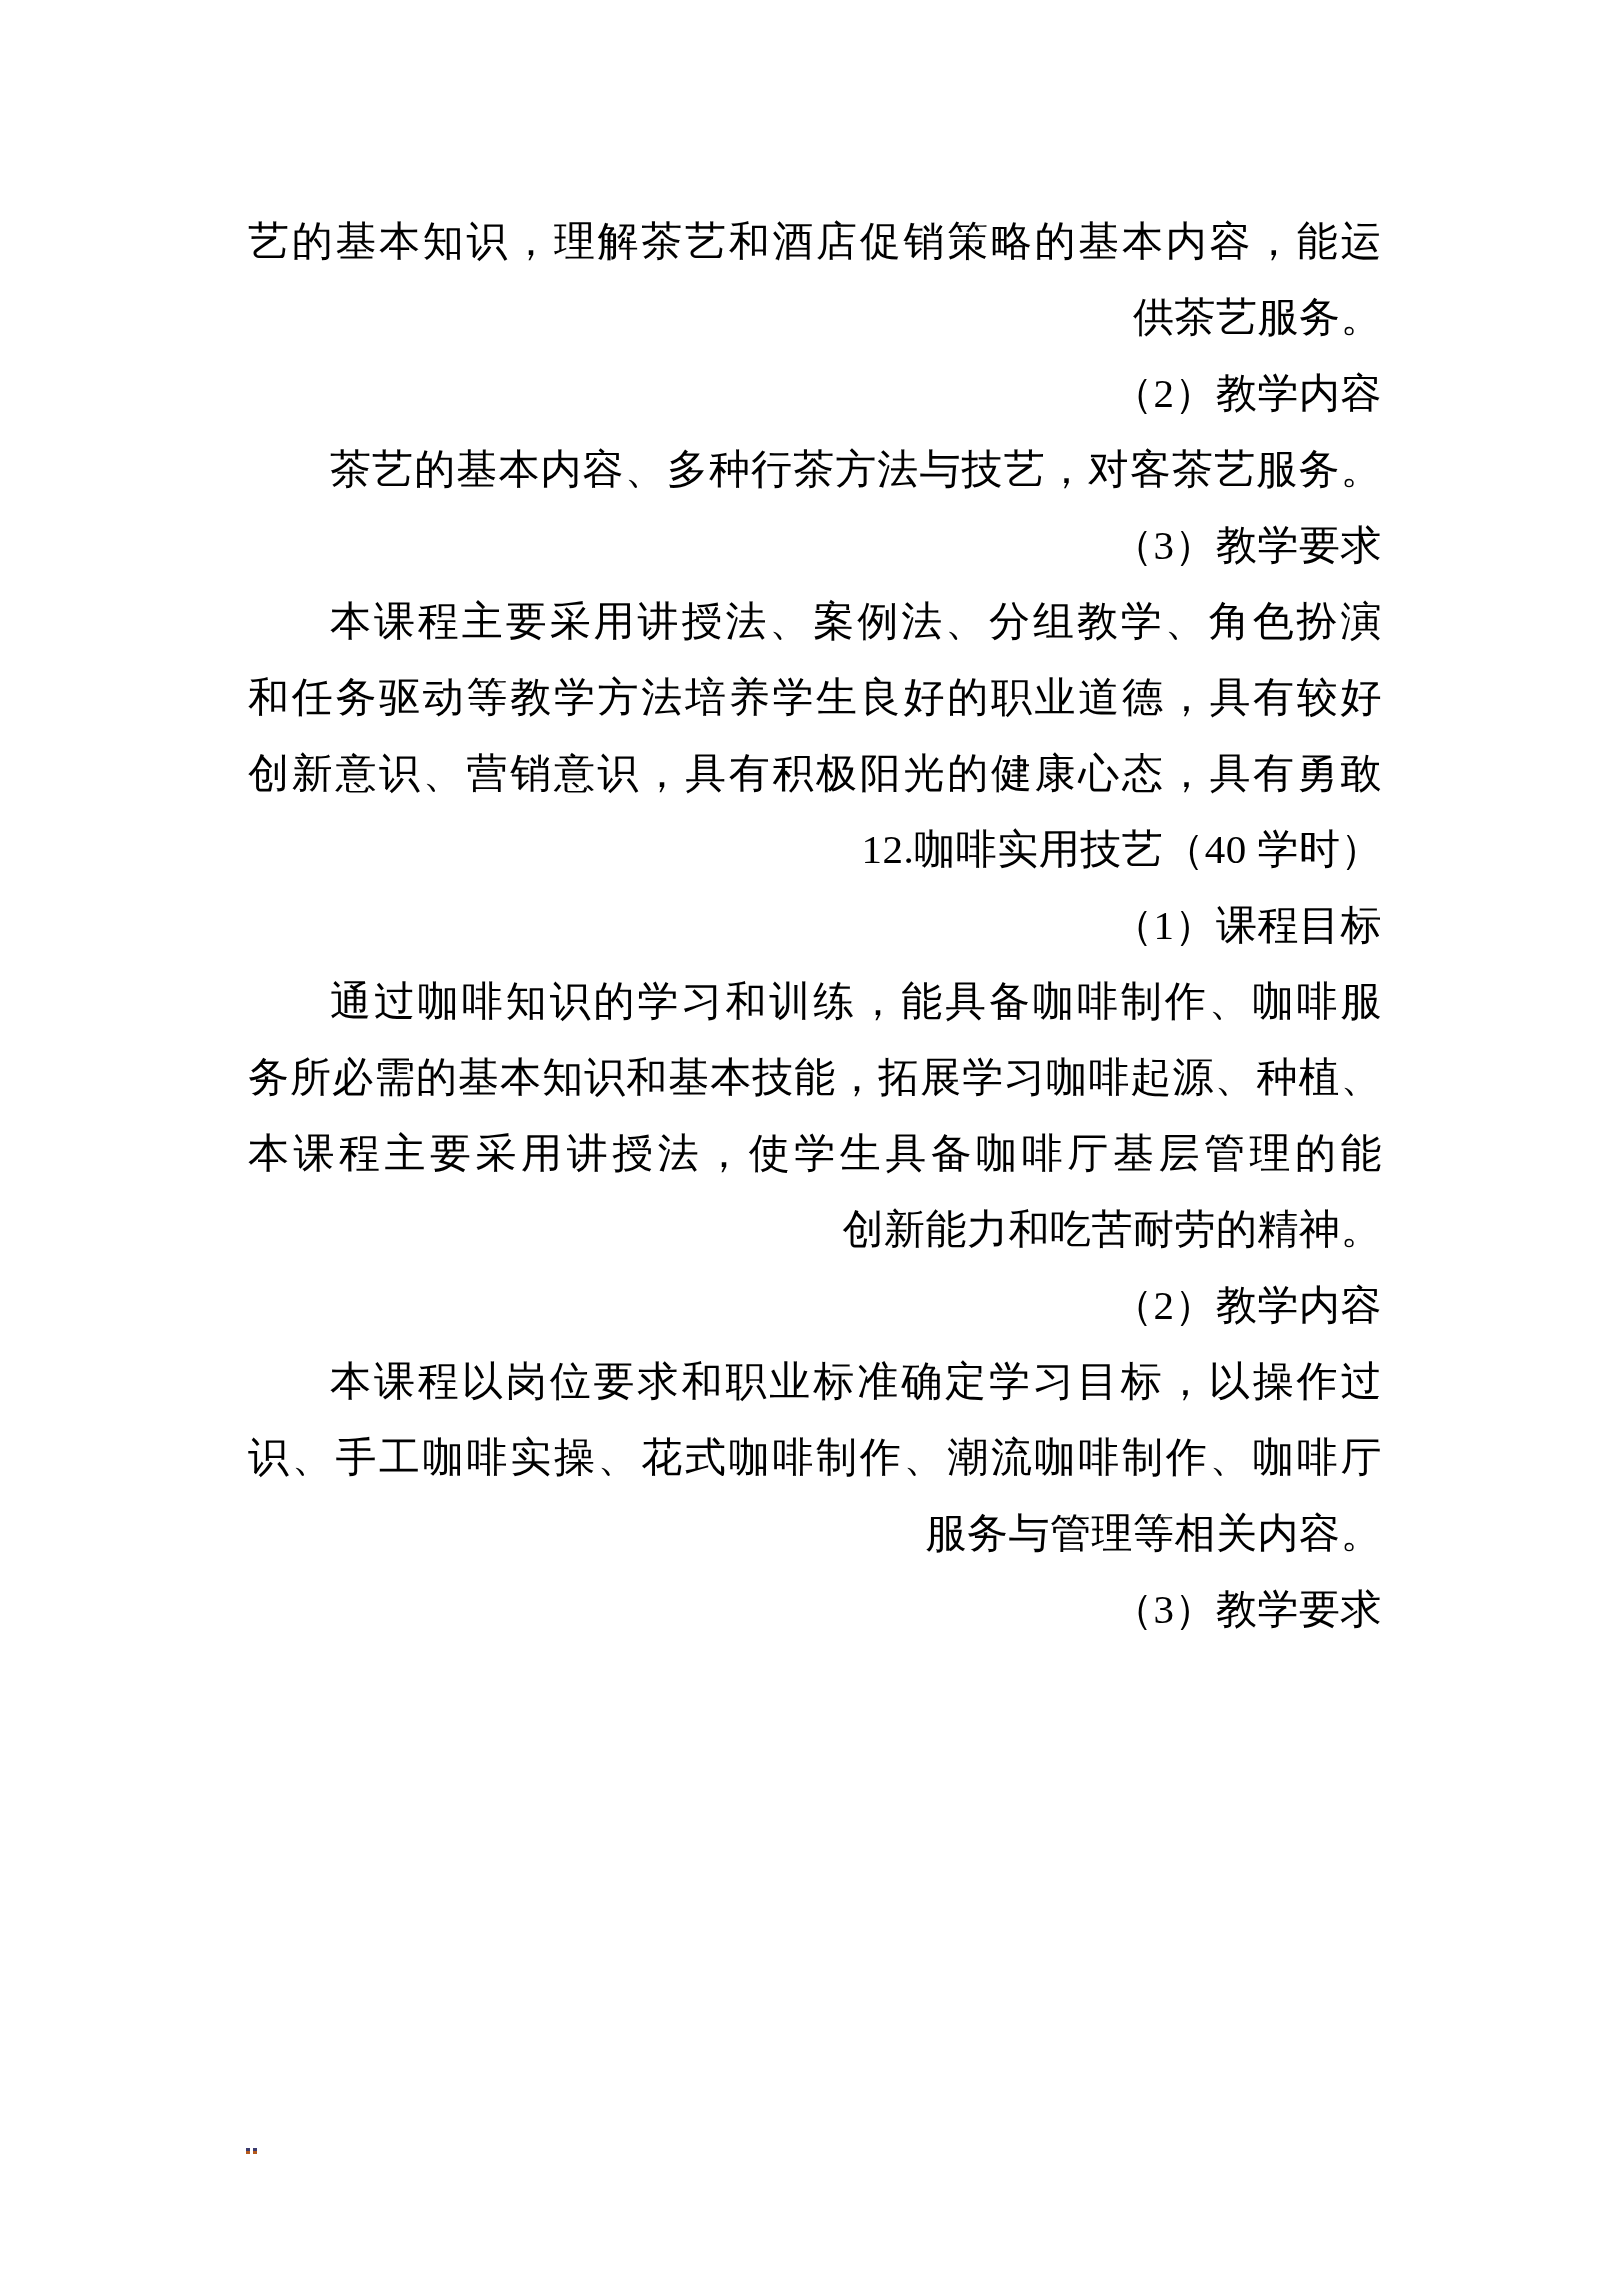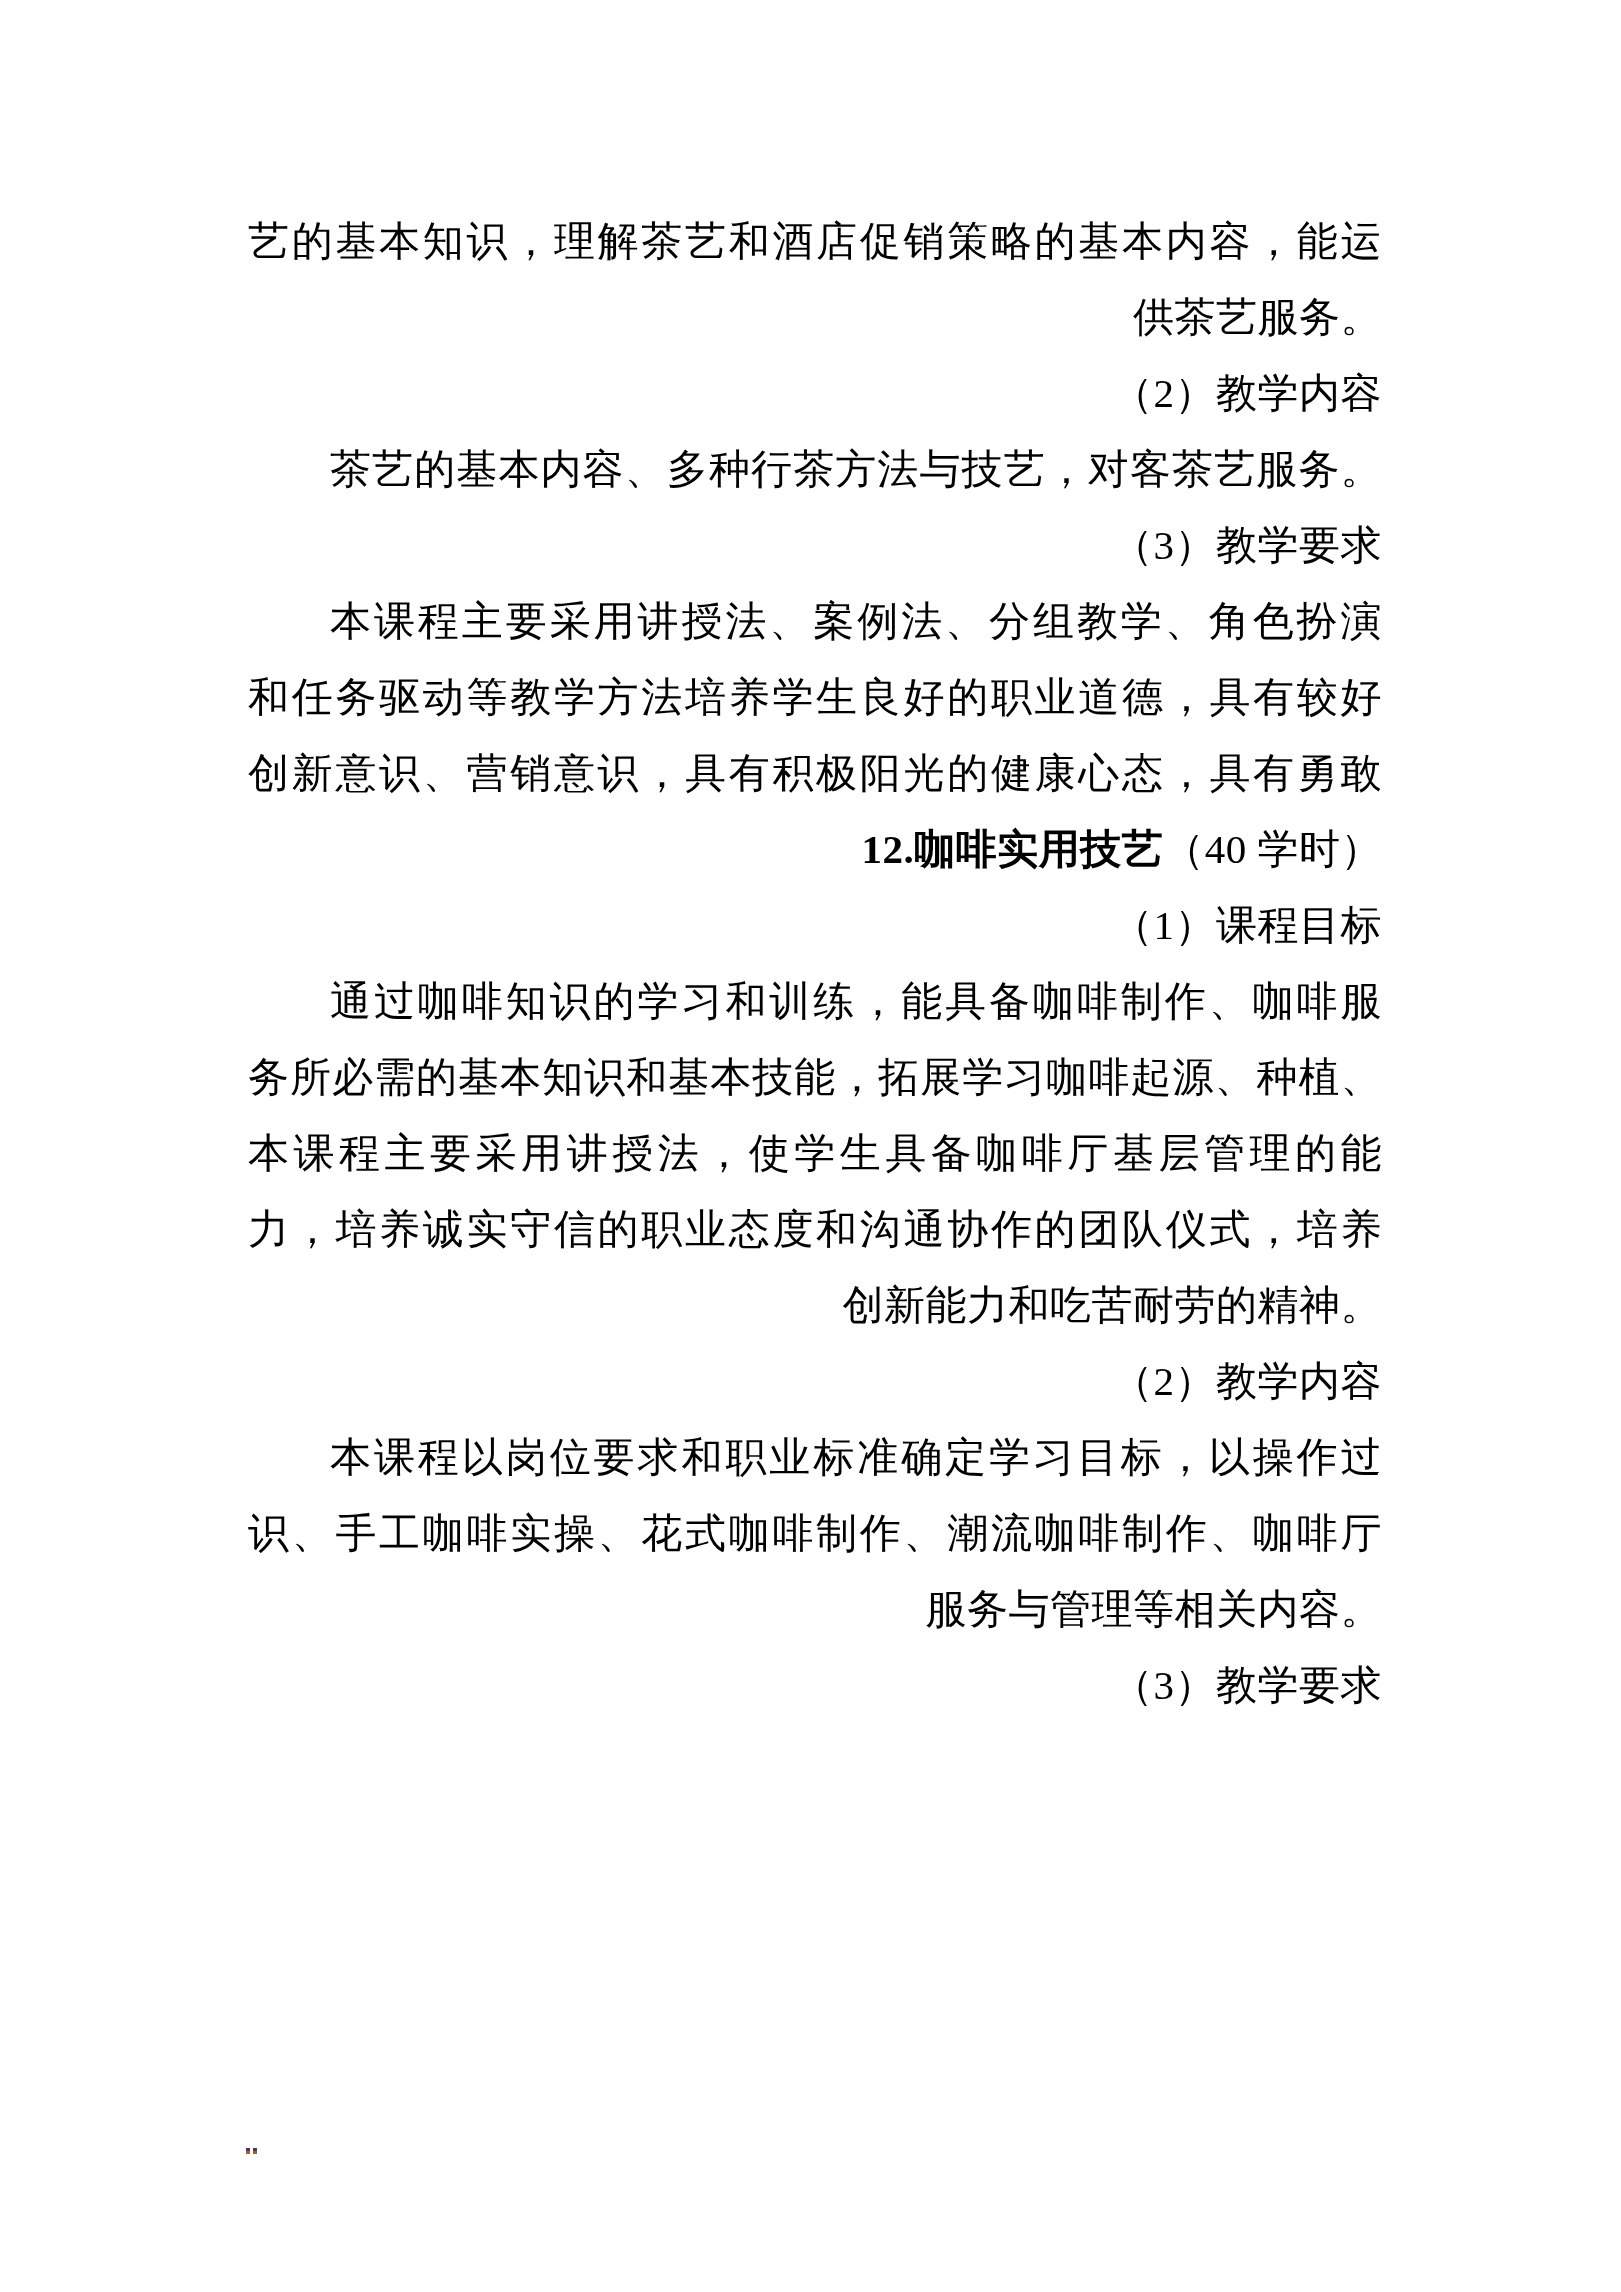--- a/index.html
+++ b/index.html
@@ -27,21 +27,21 @@
     height: 76px;
     line-height: 76px;
     text-align: right;
     white-space: normal;
   }
   .line.fill {
     text-align: justify;
     text-align-last: justify;
   }
   .line.indent { text-indent: 2em; }
-  .line .bold { font-weight: 700; }
+  .line .bold { font-weight: 400; }
   .footer-artifact {
     position: absolute;
     left: 246px; top: 2148px;
     height: 5.9px;
     display: flex; gap: 2.9px;
   }
   .footer-artifact .dot {
     width: 3.9px; height: 5.9px;
     background: linear-gradient(180deg, #3b3b6e 55%, #b55a1c 45%);
   }
@@ -57,21 +57,20 @@
       <div class="line fill indent">茶艺的基本内容、多种行茶方法与技艺，对客茶艺服务。</div>
       <div class="line indent">（3）教学要求</div>
       <div class="line fill indent">本课程主要采用讲授法、案例法、分组教学、角色扮演</div>
       <div class="line fill">和任务驱动等教学方法培养学生良好的职业道德，具有较好</div>
       <div class="line fill">创新意识、营销意识，具有积极阳光的健康心态，具有勇敢</div>
       <div class="line indent"><span class="bold">12.咖啡实用技艺</span><span>（40 学时）</span></div>
       <div class="line indent">（1）课程目标</div>
       <div class="line fill indent">通过咖啡知识的学习和训练，能具备咖啡制作、咖啡服</div>
       <div class="line fill">务所必需的基本知识和基本技能，拓展学习咖啡起源、种植、</div>
       <div class="line fill">本课程主要采用讲授法，使学生具备咖啡厅基层管理的能</div>
-      <div class="line fill">力，培养诚实守信的职业态度和沟通协作的团队仪式，培养</div>
       <div class="line">创新能力和吃苦耐劳的精神。</div>
       <div class="line indent">（2）教学内容</div>
       <div class="line fill indent">本课程以岗位要求和职业标准确定学习目标，以操作过</div>
       <div class="line fill">识、手工咖啡实操、花式咖啡制作、潮流咖啡制作、咖啡厅</div>
       <div class="line">服务与管理等相关内容。</div>
       <div class="line indent">（3）教学要求</div>
     </div>
   <div class="footer-artifact">
     <span class="dot"></span>
     <span class="dot"></span>

